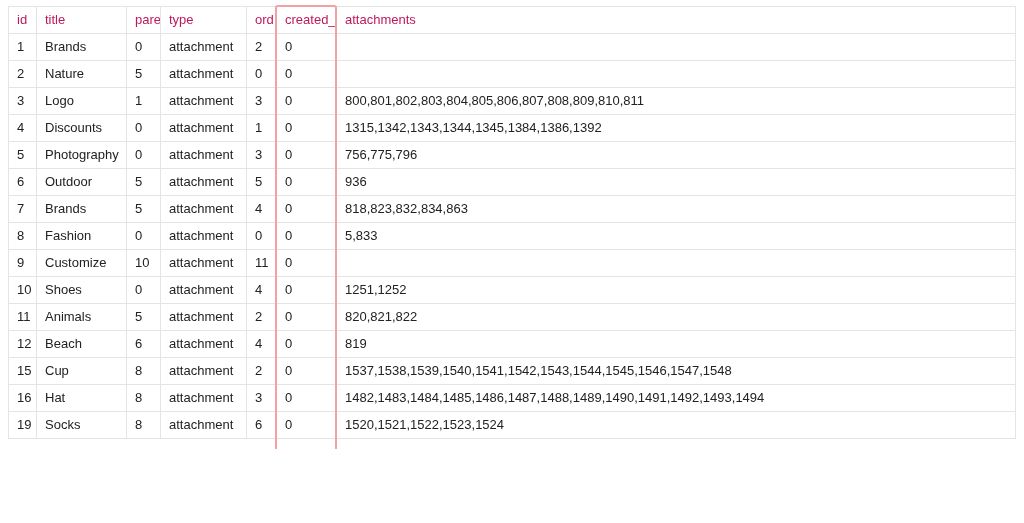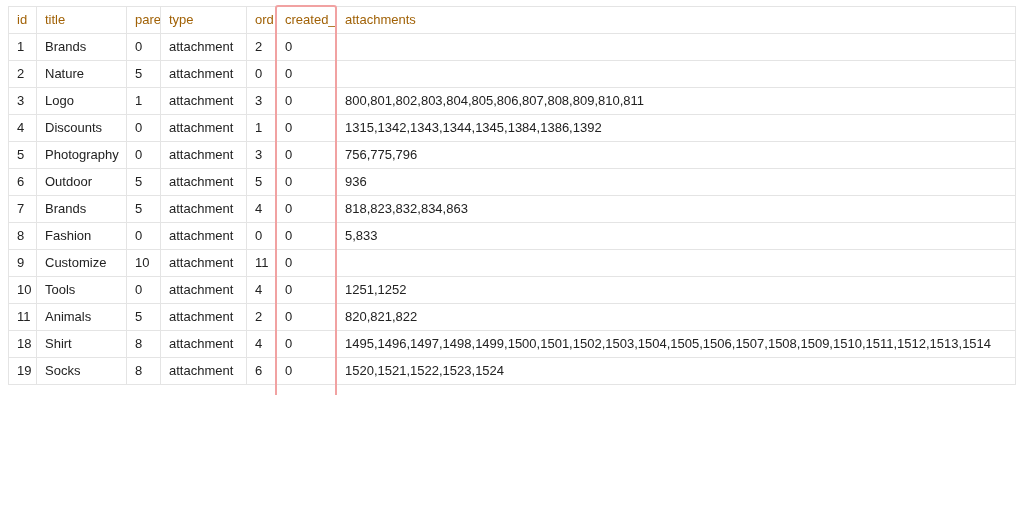--- a/index.html
+++ b/index.html
@@ -28,21 +28,21 @@
     font-weight: 400;
     vertical-align: middle;
     overflow: hidden;
     white-space: nowrap;
     text-overflow: clip;
     height: 26px;
     line-height: 16px;
   }
   th {
     font-weight: 400;
-    color: #a16207;
+    color: #be185d;
     margin-left: 11px;
   }
   col.c-id         { width: 28px; }
   col.c-title      { width: 90px; }
   col.c-parent     { width: 34px; }
   col.c-type       { width: 86px; }
   col.c-ord        { width: 30px; }
   col.c-created_by { width: 60px; }
   col.c-attachments{ }
   .highlight-box {
@@ -154,44 +154,62 @@
           <td>9</td>
           <td>Customize</td>
           <td>10</td>
           <td>attachment</td>
           <td>11</td>
           <td>0</td>
           <td></td>
         </tr>
         <tr>
           <td>10</td>
-          <td>Tools</td>
+          <td>Shoes</td>
           <td>0</td>
           <td>attachment</td>
           <td>4</td>
           <td>0</td>
           <td>1251,1252</td>
         </tr>
         <tr>
           <td>11</td>
           <td>Animals</td>
           <td>5</td>
           <td>attachment</td>
           <td>2</td>
           <td>0</td>
           <td>820,821,822</td>
         </tr>
         <tr>
-          <td>18</td>
-          <td>Shirt</td>
-          <td>8</td>
-          <td>attachment</td>
-          <td>4</td>
-          <td>0</td>
-          <td>1495,1496,1497,1498,1499,1500,1501,1502,1503,1504,1505,1506,1507,1508,1509,1510,1511,1512,1513,1514</td>
+          <td>12</td>
+          <td>Beach</td>
+          <td>6</td>
+          <td>attachment</td>
+          <td>4</td>
+          <td>0</td>
+          <td>819</td>
+        </tr>
+        <tr>
+          <td>15</td>
+          <td>Cup</td>
+          <td>8</td>
+          <td>attachment</td>
+          <td>2</td>
+          <td>0</td>
+          <td>1537,1538,1539,1540,1541,1542,1543,1544,1545,1546,1547,1548</td>
+        </tr>
+        <tr>
+          <td>16</td>
+          <td>Hat</td>
+          <td>8</td>
+          <td>attachment</td>
+          <td>3</td>
+          <td>0</td>
+          <td>1482,1483,1484,1485,1486,1487,1488,1489,1490,1491,1492,1493,1494</td>
         </tr>
         <tr>
           <td>19</td>
           <td>Socks</td>
           <td>8</td>
           <td>attachment</td>
           <td>6</td>
           <td>0</td>
           <td>1520,1521,1522,1523,1524</td>
         </tr>

